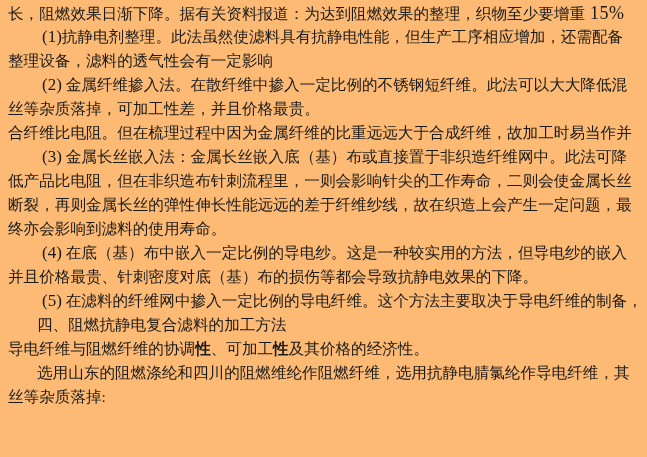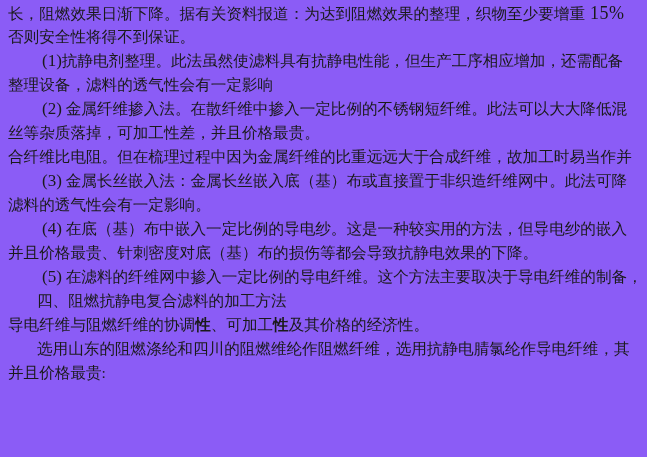--- a/index.html
+++ b/index.html
@@ -39,30 +39,31 @@
     font-size: 18px;
     letter-spacing: 0.5px;
   }
   .seg-bold {
     font-weight: bold;
   }
 </style>
 </head>
 <body>
 
-<div class="doc" id="doc-body" style="background: #8b5cf6; color: rgb(26, 26, 26);">
+<div class="doc" id="doc-body" style="background: #fdba74; color: rgb(26, 26, 26);">
     <div class="line"><span class="seg seg-cjk">长，阻燃效果日渐下降。据有关资料报道：为达到阻燃效果的整理，织物至少要增重</span><span class="seg seg-pct"> 15%</span></div>
-    <div class="line"><span class="seg seg-cjk">否则安全性将得不到保证。</span></div>
     <div class="line ind-2"><span class="seg seg-latin">(1)</span><span class="seg seg-cjk">抗静电剂整理。此法虽然使滤料具有抗静电性能，但生产工序相应增加，还需配备</span></div>
     <div class="line"><span class="seg seg-cjk">整理设备，滤料的透气性会有一定影响</span></div>
     <div class="line ind-2"><span class="seg seg-latin">(2)</span><span class="seg seg-cjk"> 金属纤维掺入法。在散纤维中掺入一定比例的不锈钢短纤维。此法可以大大降低混</span></div>
     <div class="line"><span class="seg seg-cjk">丝等杂质落掉，可加工性差，并且价格最贵。</span></div>
     <div class="line"><span class="seg seg-cjk">合纤维比电阻。但在梳理过程中因为金属纤维的比重远远大于合成纤维，故加工时易当作并</span></div>
     <div class="line ind-2"><span class="seg seg-latin">(3)</span><span class="seg seg-cjk"> 金属长丝嵌入法：金属长丝嵌入底（基）布或直接置于非织造纤维网中。此法可降</span></div>
-    <div class="line"><span class="seg seg-cjk">滤料的透气性会有一定影响。</span></div>
+    <div class="line"><span class="seg seg-cjk">低产品比电阻，但在非织造布针刺流程里，一则会影响针尖的工作寿命，二则会使金属长丝</span></div>
+    <div class="line"><span class="seg seg-cjk">断裂，再则金属长丝的弹性伸长性能远远的差于纤维纱线，故在织造上会产生一定问题，最</span></div>
+    <div class="line"><span class="seg seg-cjk">终亦会影响到滤料的使用寿命。</span></div>
     <div class="line ind-2"><span class="seg seg-latin">(4)</span><span class="seg seg-cjk"> 在底（基）布中嵌入一定比例的导电纱。这是一种较实用的方法，但导电纱的嵌入</span></div>
     <div class="line"><span class="seg seg-cjk">并且价格最贵、针刺密度对底（基）布的损伤等都会导致抗静电效果的下降。</span></div>
     <div class="line ind-2"><span class="seg seg-latin">(5)</span><span class="seg seg-cjk"> 在滤料的纤维网中掺入一定比例的导电纤维。这个方法主要取决于导电纤维的制备，</span></div>
     <div class="line ind-1"><span class="seg seg-cjk">四、阻燃抗静电复合滤料的加工方法</span></div>
     <div class="line"><span class="seg seg-cjk">导电纤维与阻燃纤维的协调</span><span class="seg seg-bold">性</span><span class="seg seg-cjk">、可加工</span><span class="seg seg-bold">性</span><span class="seg seg-cjk">及其价格的经济性。</span></div>
     <div class="line ind-1"><span class="seg seg-cjk">选用山东的阻燃涤纶和四川的阻燃维纶作阻燃纤维，选用抗静电腈氯纶作导电纤维，其</span></div>
-    <div class="line"><span class="seg seg-cjk">并且价格最贵:</span></div>
+    <div class="line"><span class="seg seg-cjk">丝等杂质落掉:</span></div>
   </div>
 
 </body></html>

